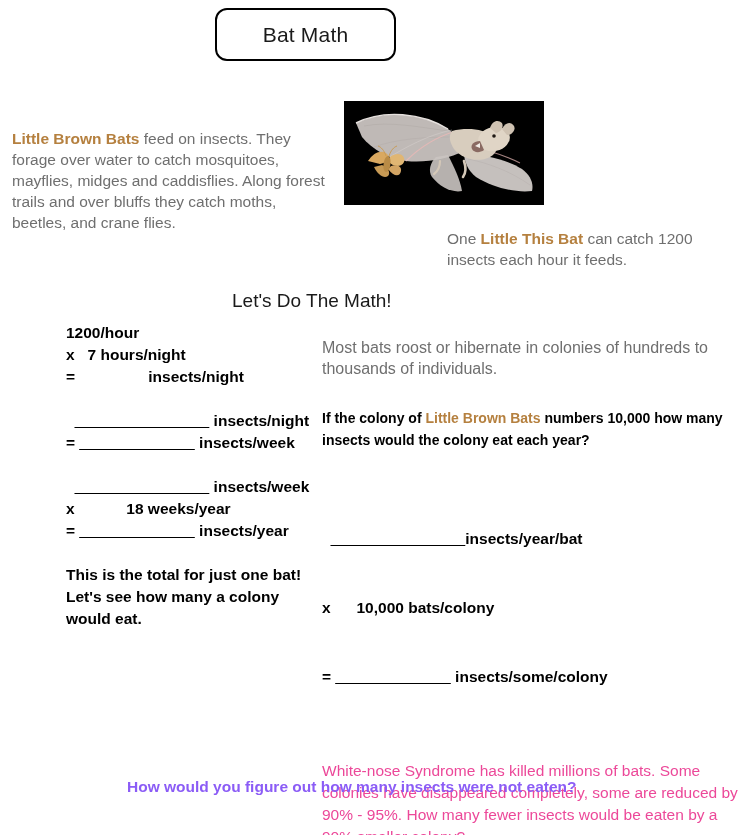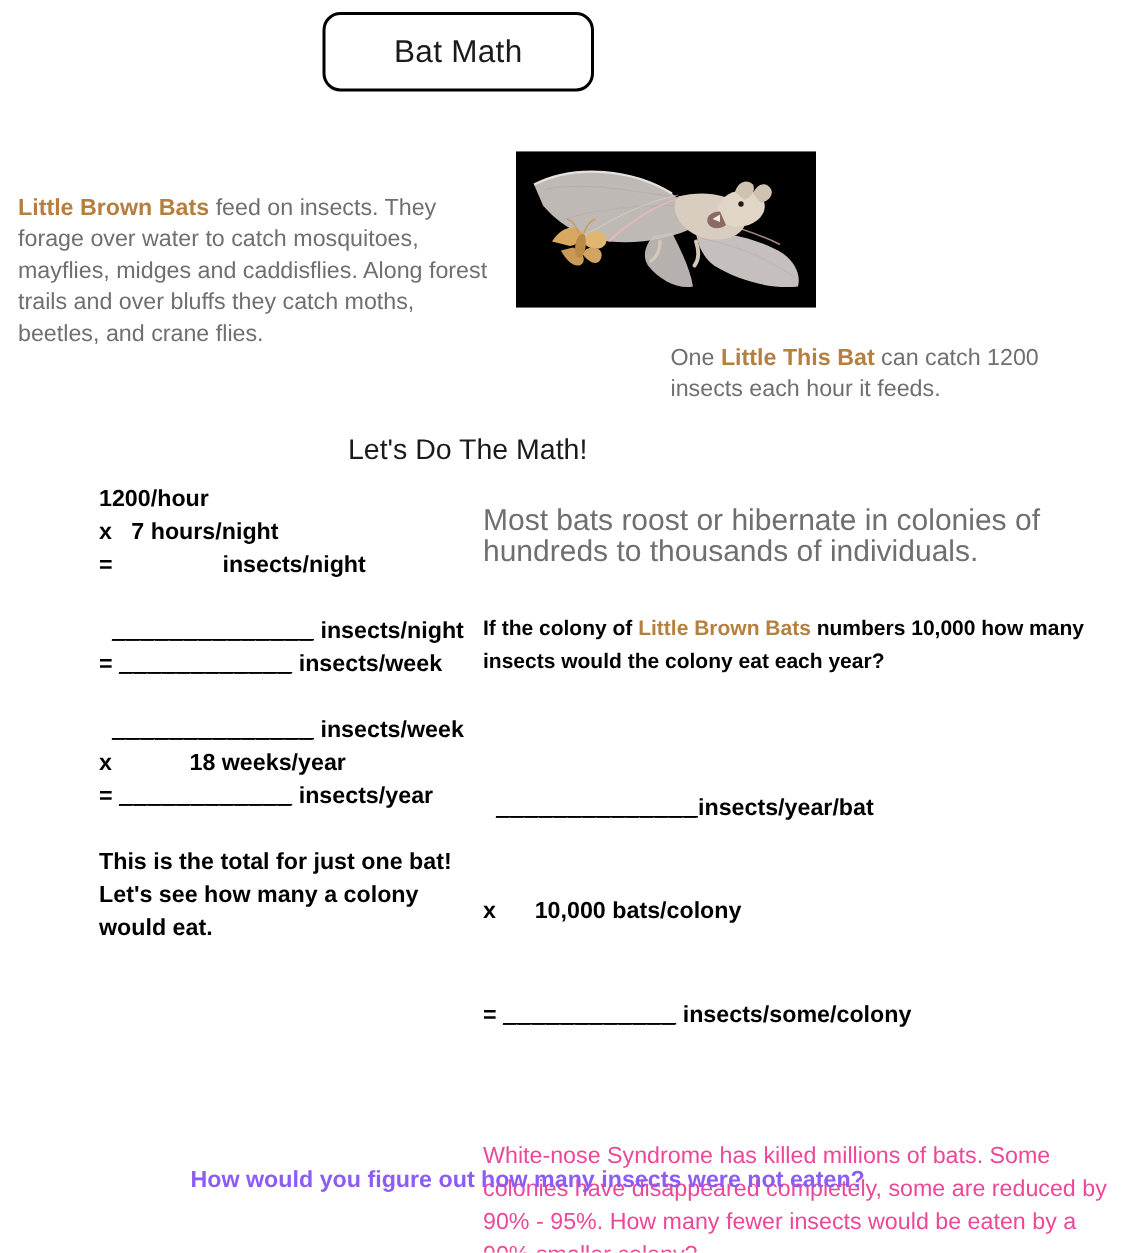--- a/index.html
+++ b/index.html
@@ -111,21 +111,21 @@
   }
 
   
   #right-column {
     position: absolute;
     left: 322px;
     top: 318px;
     width: 420px;
   }
   .gray-note {
-    font-size: 20px;
+    font-size: 16px;
     line-height: 21px;
     color: #6f6f6f;
     margin-bottom: 28px;
     margin-top: 19px;
   }
   .q-text {
     font-size: 14px;
     line-height: 22px;
     font-weight: 600;
     color: #000;

